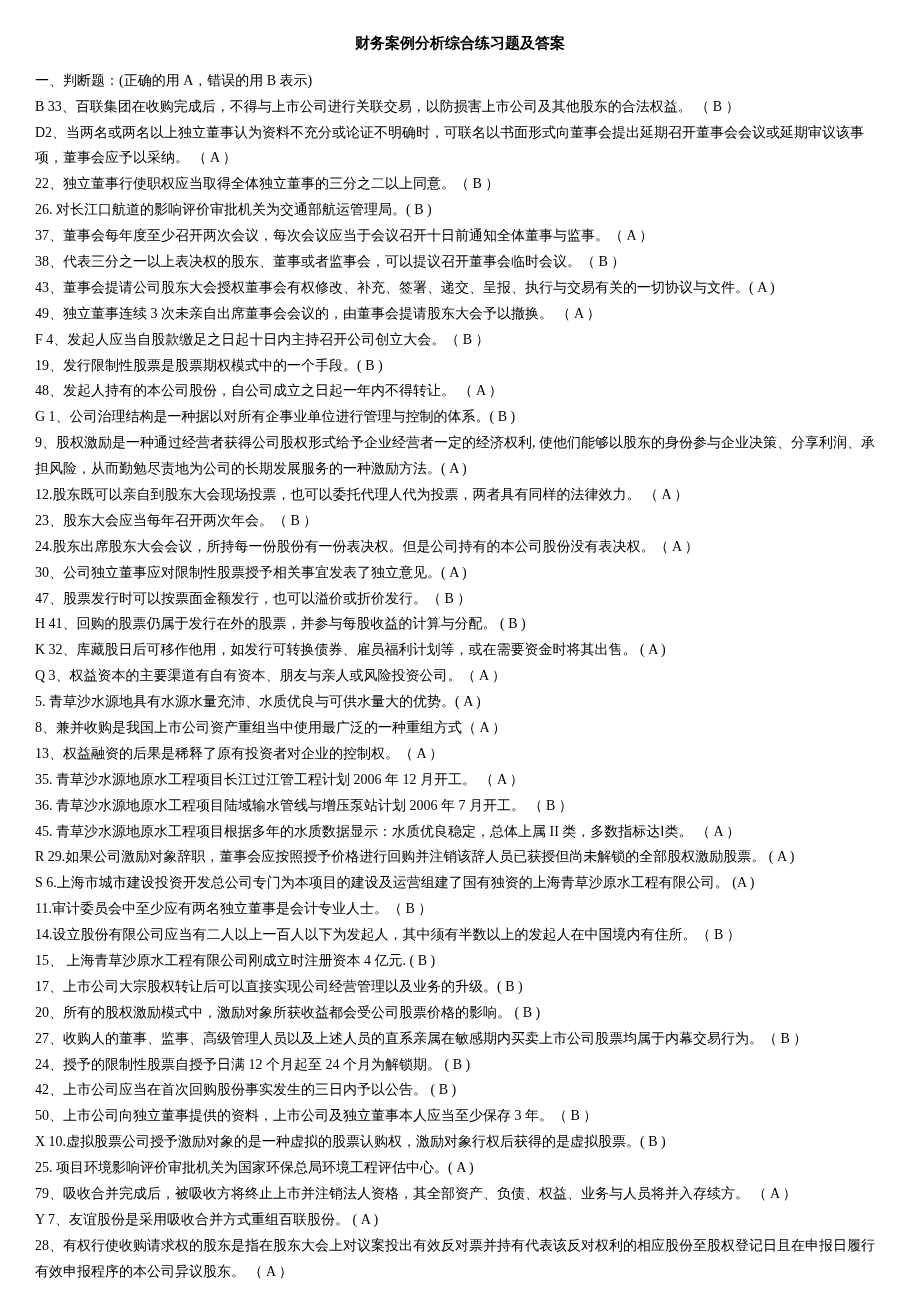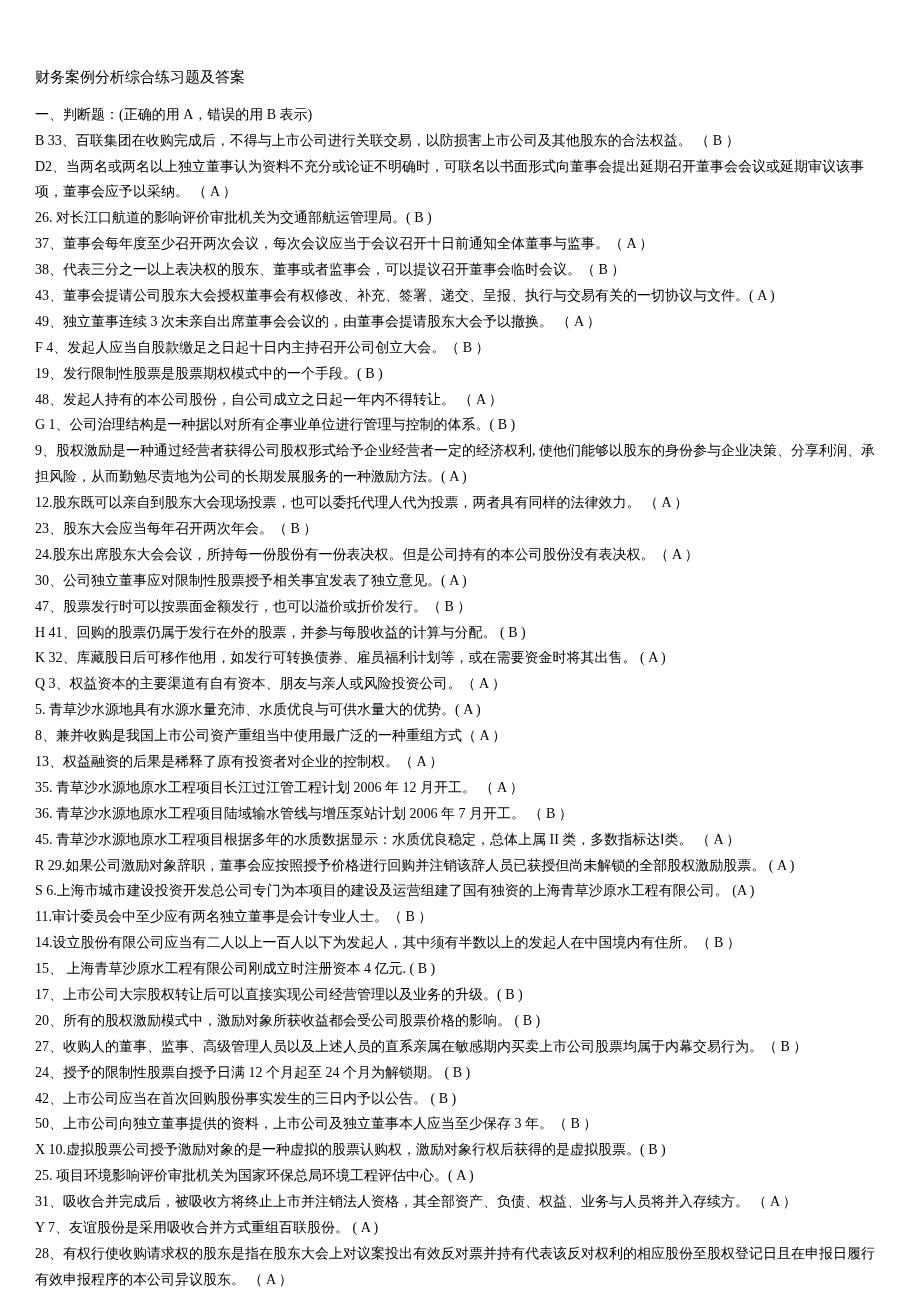--- a/index.html
+++ b/index.html
@@ -7,42 +7,42 @@
       font-size: 14px;
       line-height: 1.85;
       margin: 0;
       padding: 30px 35px;
       width: 920px;
       box-sizing: border-box;
       background: #fff;
       color: #000;
     }
     .title {
-      text-align: left;
-      font-weight: normal;
+      text-align: center;
+      font-weight: bold;
       font-size: 15px;
       margin-bottom: 10px;
-      margin-top: 34px;
     }
     .section-header {
       font-weight: normal;
       margin-top: 6px;
     }
     .question {
       margin: 0;
     }
   </style>
 </head>
 <body>
 
 <div class="title">财务案例分析综合练习题及答案</div>
 <div class="section-header">一、判断题：(正确的用 A，错误的用 B 表示)</div>
 <div id="questions-container">
     <p class="question">B 33、百联集团在收购完成后，不得与上市公司进行关联交易，以防损害上市公司及其他股东的合法权益。 （ B ）</p>
     <p class="question">D2、当两名或两名以上独立董事认为资料不充分或论证不明确时，可联名以书面形式向董事会提出延期召开董事会会议或延期审议该事项，董事会应予以采纳。 （ A ）</p>
+    <p class="question">22、独立董事行使职权应当取得全体独立董事的三分之二以上同意。（ B ）</p>
     <p class="question">26. 对长江口航道的影响评价审批机关为交通部航运管理局。( B )</p>
     <p class="question">37、董事会每年度至少召开两次会议，每次会议应当于会议召开十日前通知全体董事与监事。（ A ）</p>
     <p class="question">38、代表三分之一以上表决权的股东、董事或者监事会，可以提议召开董事会临时会议。（ B ）</p>
     <p class="question">43、董事会提请公司股东大会授权董事会有权修改、补充、签署、递交、呈报、执行与交易有关的一切协议与文件。(  A  )</p>
     <p class="question">49、独立董事连续 3 次未亲自出席董事会会议的，由董事会提请股东大会予以撤换。 （ A ）</p>
     <p class="question">F 4、发起人应当自股款缴足之日起十日内主持召开公司创立大会。（ B ）</p>
     <p class="question">19、发行限制性股票是股票期权模式中的一个手段。(  B  )</p>
     <p class="question">48、发起人持有的本公司股份，自公司成立之日起一年内不得转让。             （ A ）</p>
     <p class="question">G 1、公司治理结构是一种据以对所有企事业单位进行管理与控制的体系。( B )</p>
     <p class="question">9、股权激励是一种通过经营者获得公司股权形式给予企业经营者一定的经济权利, 使他们能够以股东的身份参与企业决策、分享利润、承担风险，从而勤勉尽责地为公司的长期发展服务的一种激励方法。(  A  )</p>
@@ -66,16 +66,16 @@
     <p class="question">14.设立股份有限公司应当有二人以上一百人以下为发起人，其中须有半数以上的发起人在中国境内有住所。（ B ）</p>
     <p class="question">15、 上海青草沙原水工程有限公司刚成立时注册资本 4 亿元. ( B  )</p>
     <p class="question">17、上市公司大宗股权转让后可以直接实现公司经营管理以及业务的升级。(  B  )</p>
     <p class="question">20、所有的股权激励模式中，激励对象所获收益都会受公司股票价格的影响。    (  B  )</p>
     <p class="question">27、收购人的董事、监事、高级管理人员以及上述人员的直系亲属在敏感期内买卖上市公司股票均属于内幕交易行为。（ B  ）</p>
     <p class="question">24、授予的限制性股票自授予日满 12 个月起至 24 个月为解锁期。              (  B  )</p>
     <p class="question">42、上市公司应当在首次回购股份事实发生的三日内予以公告。              (  B  )</p>
     <p class="question">50、上市公司向独立董事提供的资料，上市公司及独立董事本人应当至少保存 3 年。（ B ）</p>
     <p class="question">X 10.虚拟股票公司授予激励对象的是一种虚拟的股票认购权，激励对象行权后获得的是虚拟股票。(  B  )</p>
     <p class="question">25. 项目环境影响评价审批机关为国家环保总局环境工程评估中心。( A )</p>
-    <p class="question">31、吸收合并完成后，被吸收方将终止上市并注销法人资格，其全部资产、负债、权益、业务与人员将并入存续方。  （ A ）</p>
+    <p class="question">79、吸收合并完成后，被吸收方将终止上市并注销法人资格，其全部资产、负债、权益、业务与人员将并入存续方。  （ A ）</p>
     <p class="question">Y 7、友谊股份是采用吸收合并方式重组百联股份。  ( A )</p>
     <p class="question">28、有权行使收购请求权的股东是指在股东大会上对议案投出有效反对票并持有代表该反对权利的相应股份至股权登记日且在申报日履行有效申报程序的本公司异议股东。  （ A ）</p>
   </div>
 
 </body></html>

